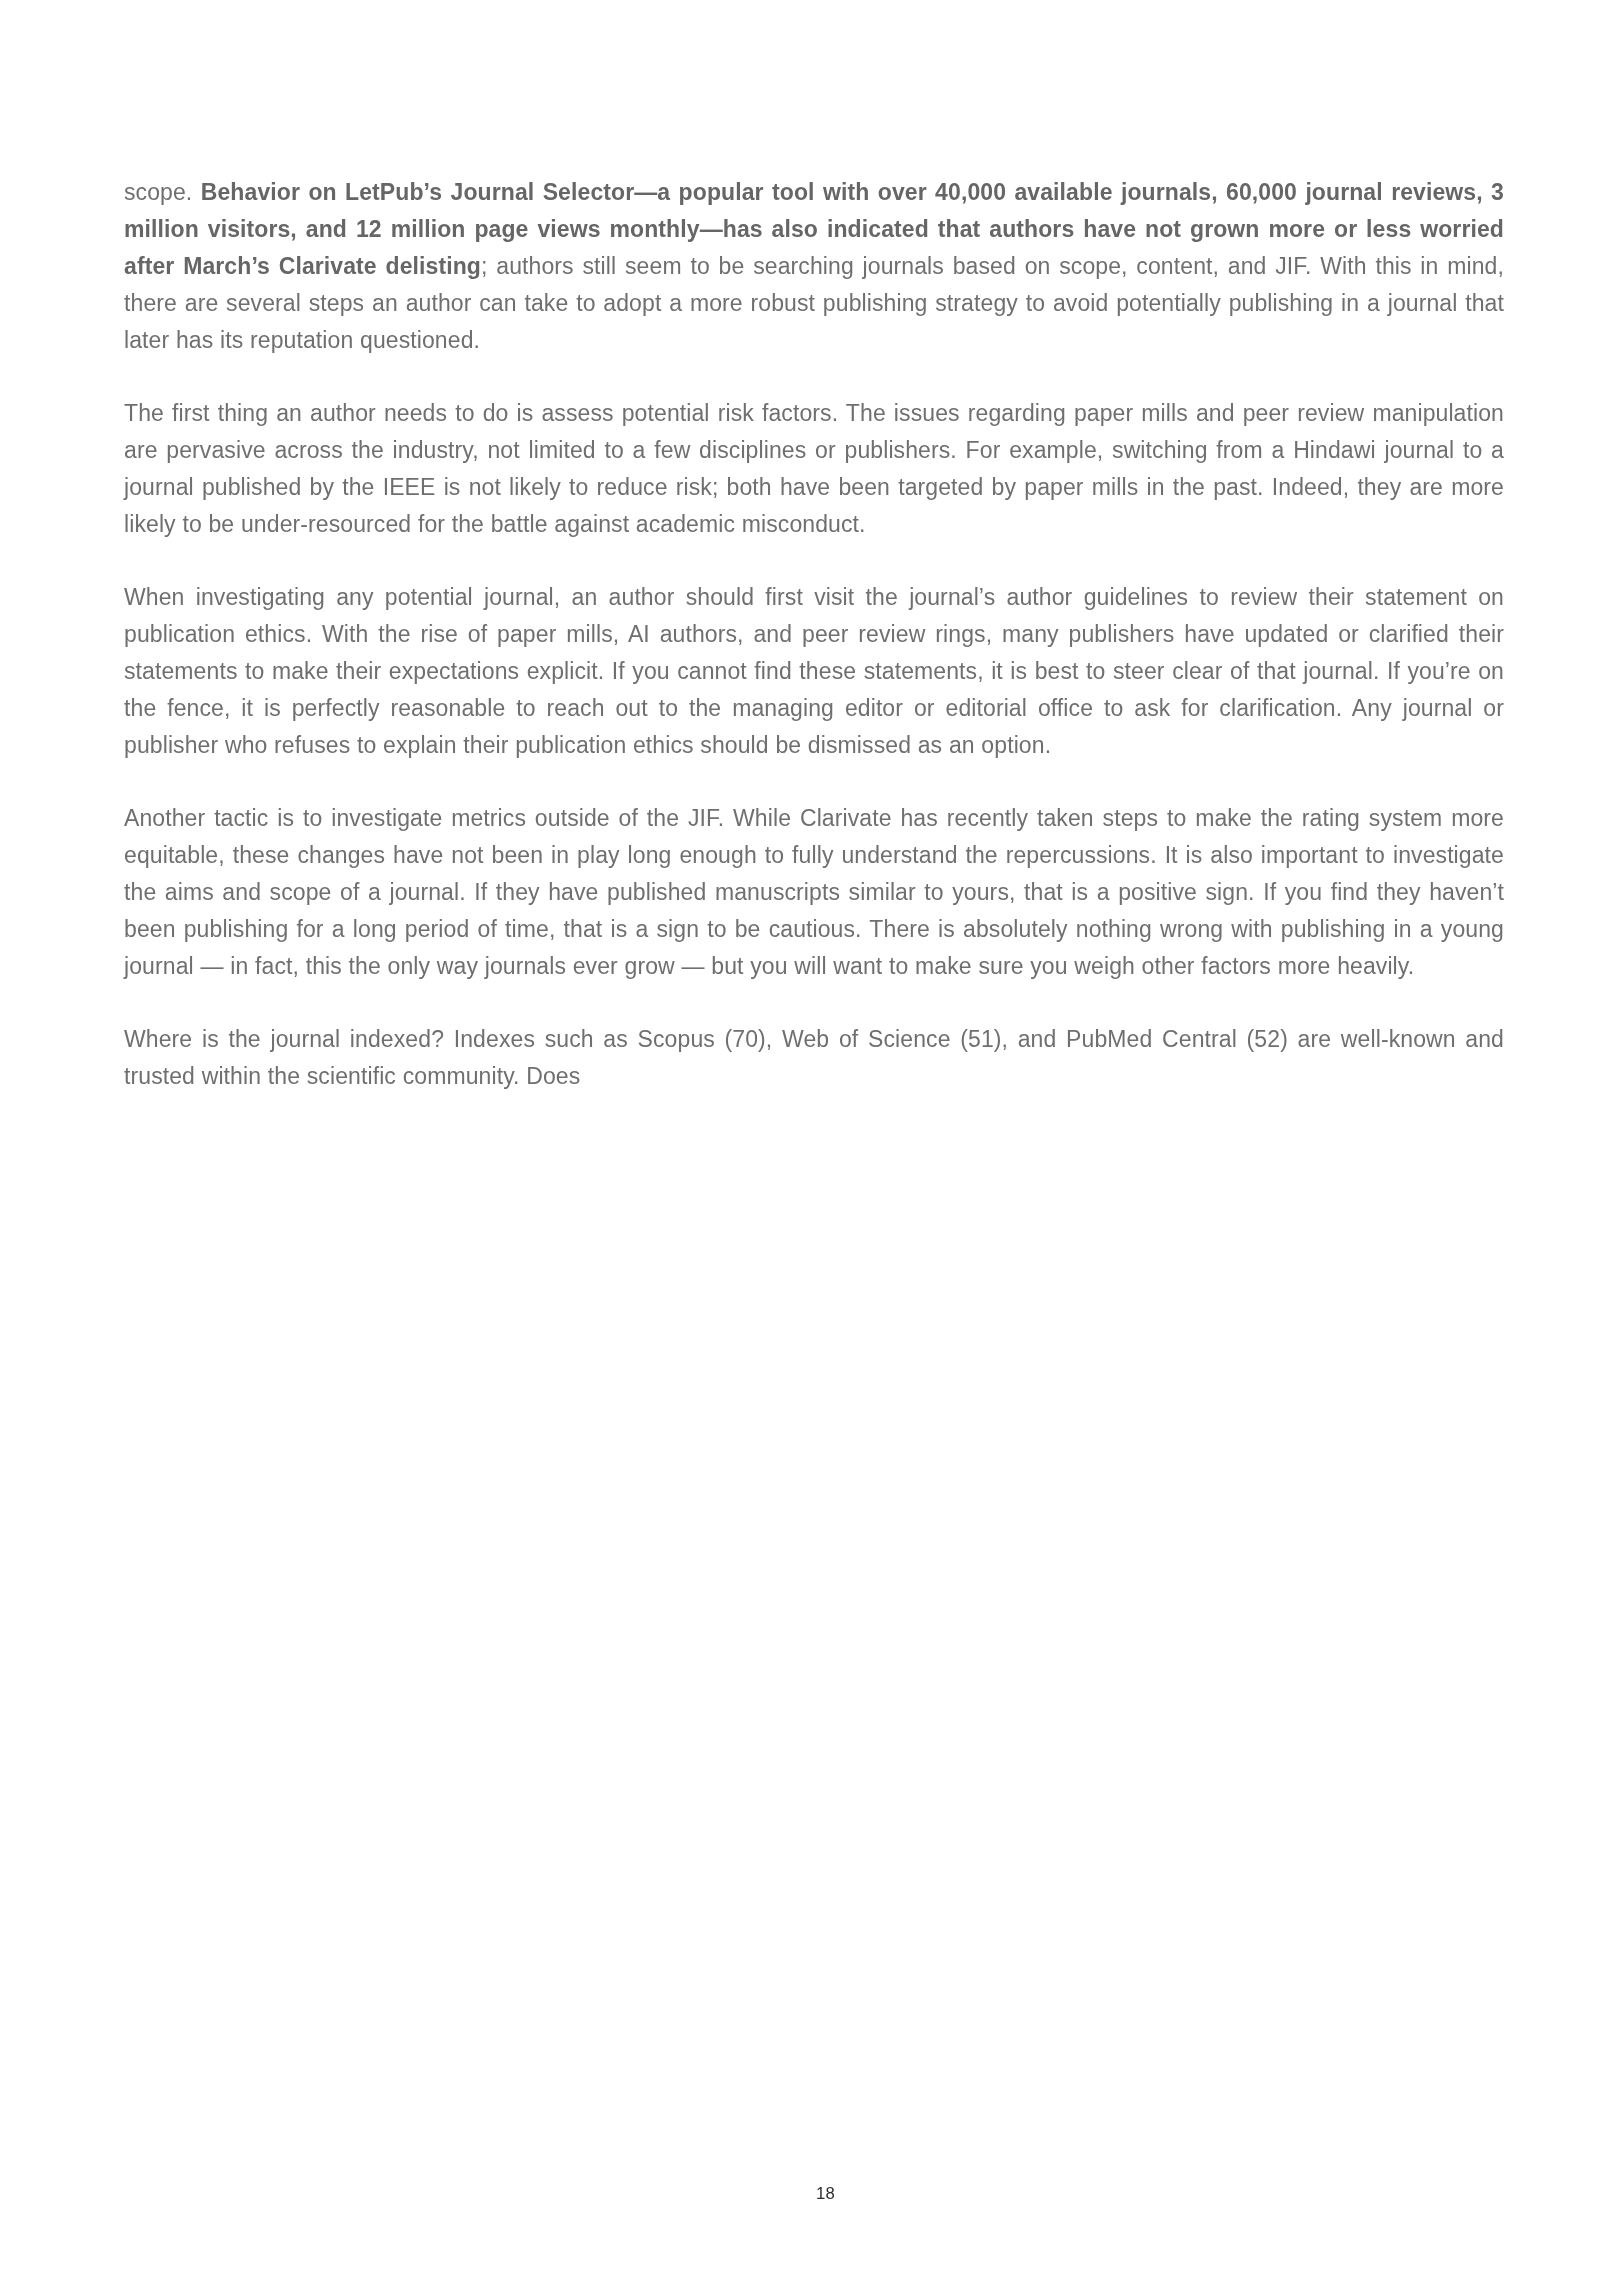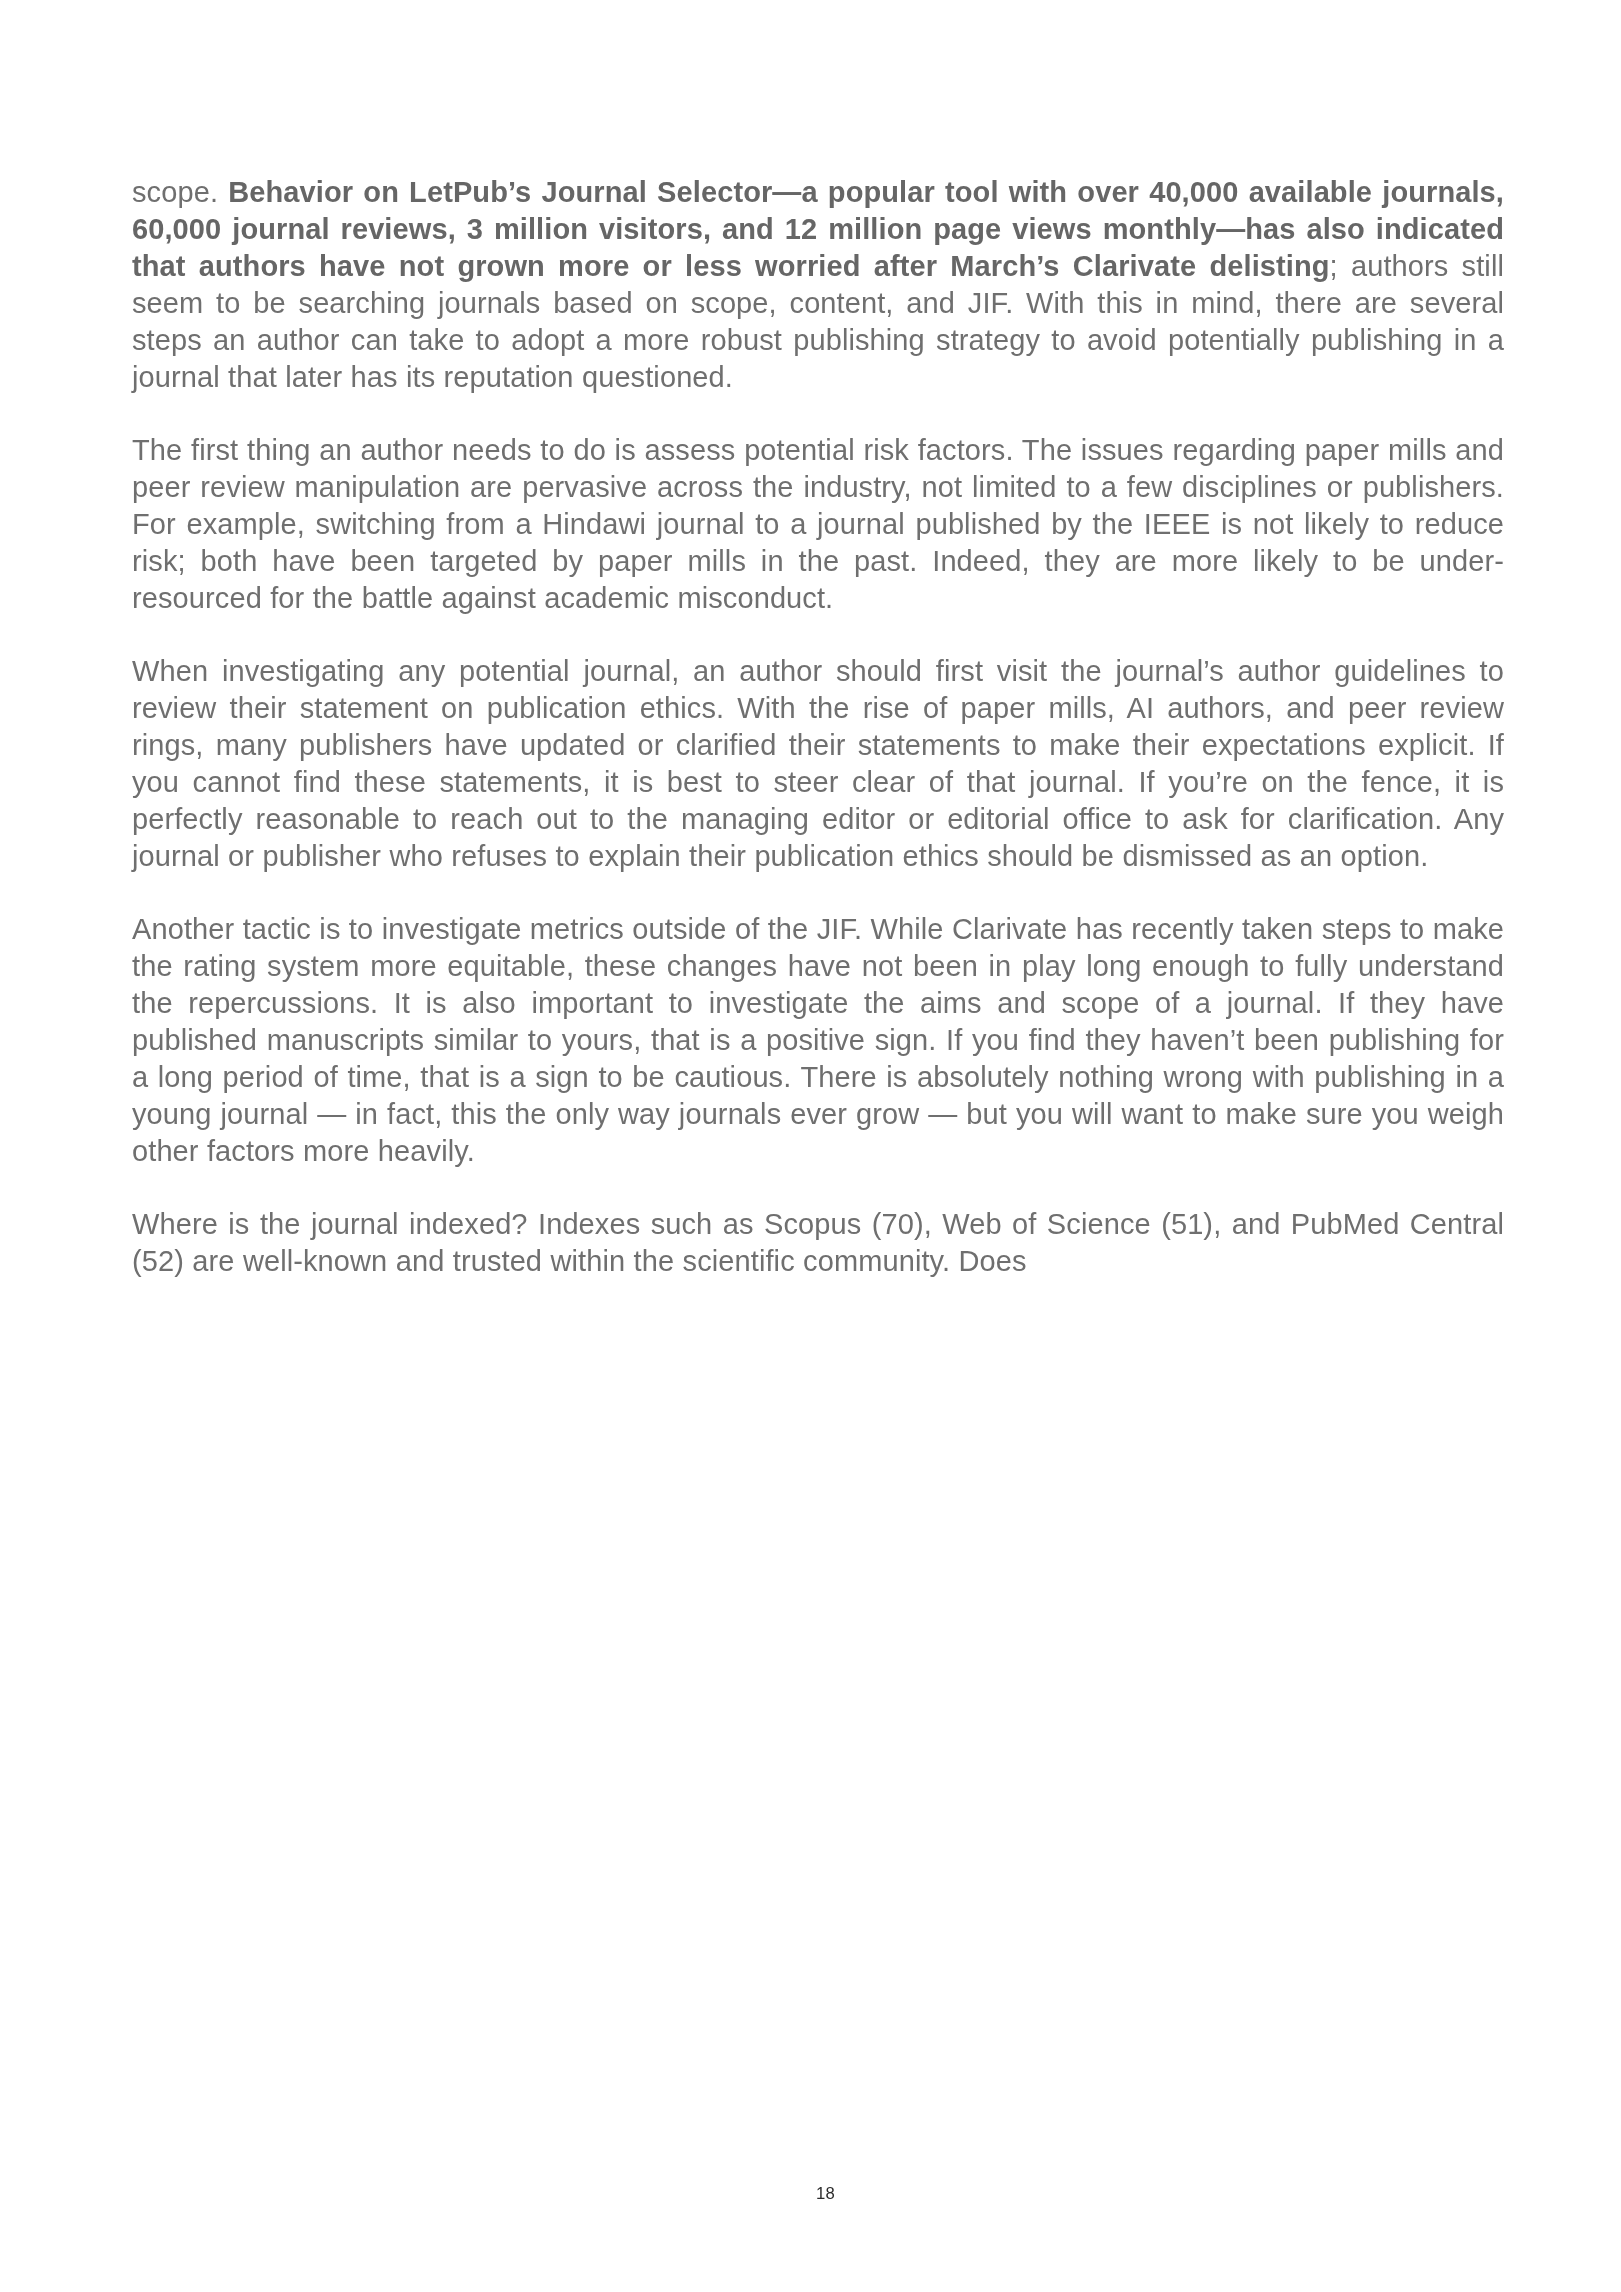--- a/index.html
+++ b/index.html
@@ -24,26 +24,26 @@
   }
 
   .content {
     position: absolute;
     left: 120px;
     top: 174px;
     width: 1384px;
   }
 
   .para {
-    font-size: 29px;
+    font-size: 23px;
     line-height: 37px;
     color: #6f6f6f;
     text-align: justify;
     text-justify: inter-word;
-    margin: 0 0 36px 12px;
+    margin: 0 0 36px 4px;
     letter-spacing: 0.1px;
     word-spacing: 0.2px;
   }
 
   .para:last-of-type {
     margin-bottom: 0;
   }
 
   .para b,
   .emph {

